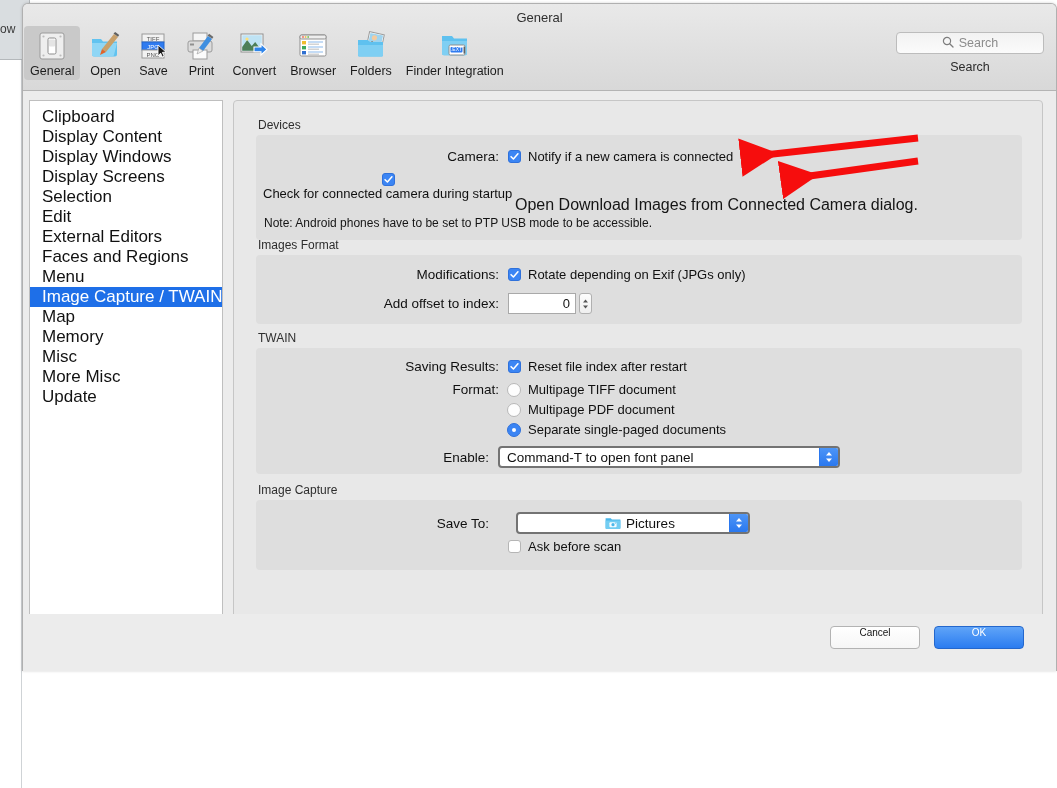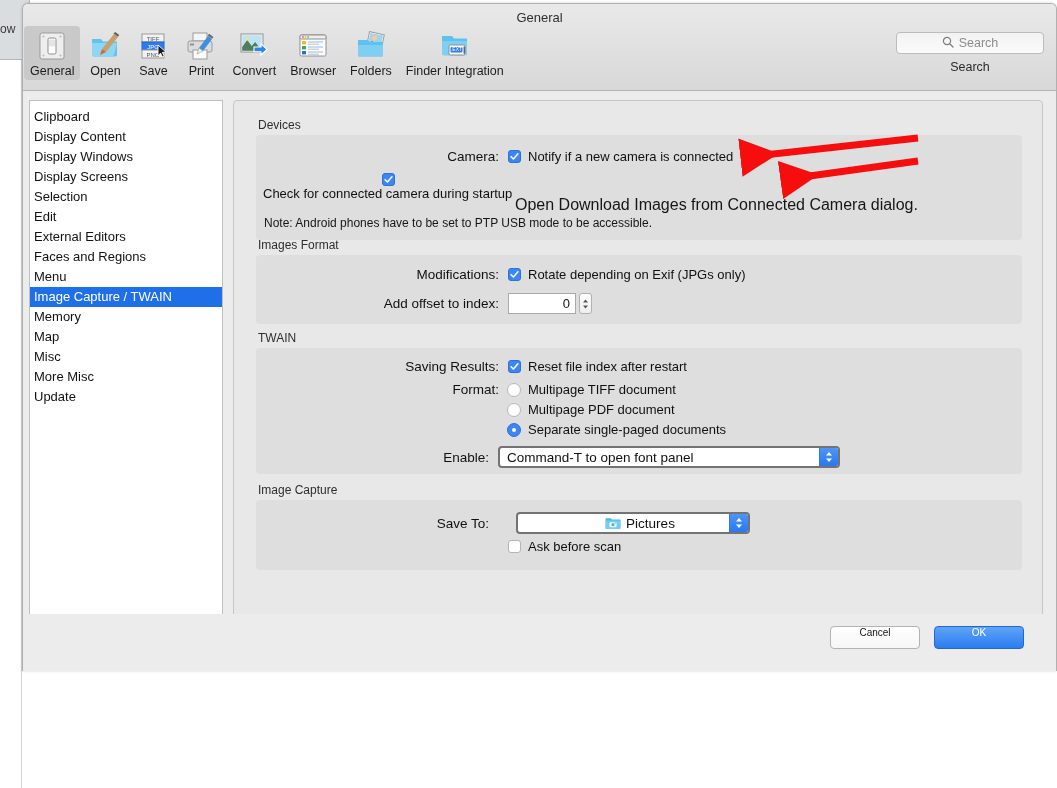--- a/index.html
+++ b/index.html
@@ -105,22 +105,22 @@
     background: #ececec;
   }
   #sidebar {
     position: absolute; left: 6px; top: 8px;
     width: 194px; height: 625px;
     background: #ffffff;
     border: 1px solid #bfbfbf;
   }
   .sb-item {
     height: 20px; line-height: 20px;
-    padding-left: 4px;
-    font-size: 13px; color: #111;
+    padding-left: 12px;
+    font-size: 17px; color: #111;
     white-space: nowrap;
     cursor: default;
   }
   .sb-item.selected { background: #1e6fe8; color: #ffffff; }
 
   #panel {
     position: absolute; left: 210px; top: 8px;
     width: 810px; height: 625px;
     background: #e8e8e8;
     border: 1px solid #c6c6c6;
@@ -401,22 +401,22 @@
       <div class="sb-item"><span>Clipboard</span></div>
       <div class="sb-item"><span>Display Content</span></div>
       <div class="sb-item"><span>Display Windows</span></div>
       <div class="sb-item"><span>Display Screens</span></div>
       <div class="sb-item"><span>Selection</span></div>
       <div class="sb-item"><span>Edit</span></div>
       <div class="sb-item"><span>External Editors</span></div>
       <div class="sb-item"><span>Faces and Regions</span></div>
       <div class="sb-item"><span>Menu</span></div>
       <div class="sb-item selected"><span>Image Capture / TWAIN</span></div>
+      <div class="sb-item"><span>Map</span></div>
       <div class="sb-item"><span>Memory</span></div>
-      <div class="sb-item"><span>Map</span></div>
       <div class="sb-item"><span>Misc</span></div>
       <div class="sb-item"><span>More Misc</span></div>
       <div class="sb-item"><span>Update</span></div>
     </div>
 
     <div id="panel">
 
       <div class="group" style="top:17px;">
         <div class="group-title">Devices</div>
         <div class="group-box" style="height:105px;">

